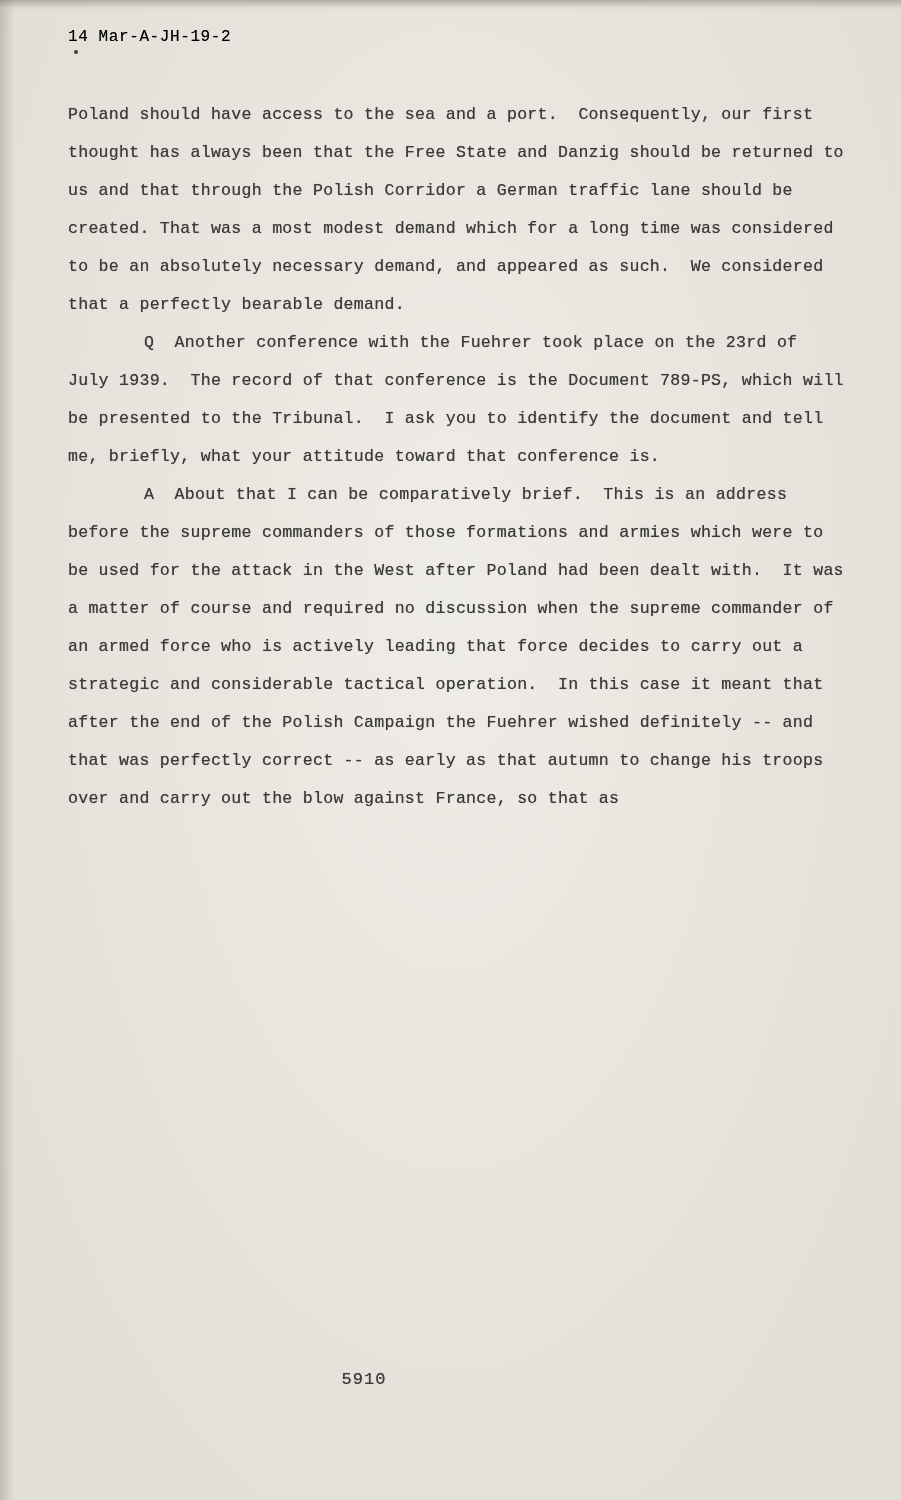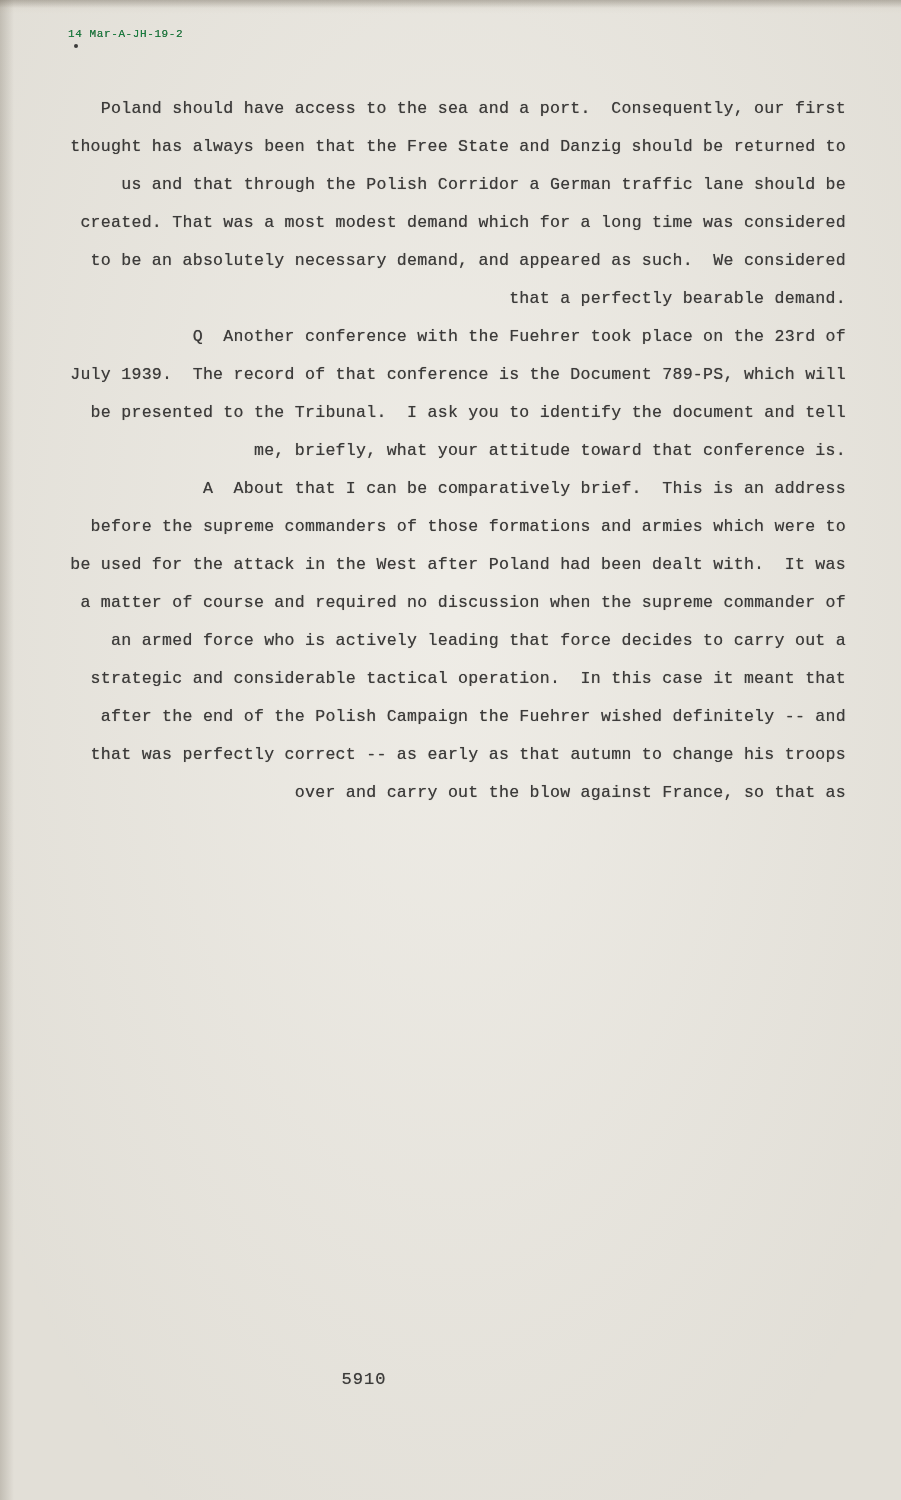--- a/index.html
+++ b/index.html
@@ -35,46 +35,45 @@
     background: linear-gradient(180deg, rgba(100,92,80,0.35), rgba(100,92,80,0));
   }
   .content {
     position: absolute;
     left: 68px;
     top: 28px;
     width: 778px;
     color: #3c3b3a;
   }
   .doc-header {
-    font-size: 11px;
+    font-size: 16px;
     letter-spacing: 0.6px;
     margin-bottom: 4px;
     white-space: pre;
-    color: #15803d;
+    color: #000000;
     text-shadow: 0 0 0.6px rgba(40,38,34,0.7);
   }
   .header-dot {
     display: block;
     width: 4px;
     height: 4px;
     border-radius: 50%;
     background: #3c3b3a;
     margin: 2px 0 0 6px;
   }
   .body-text {
     margin-top: 42px;
   }
   .para {
     font-size: 16.6px;
     line-height: 38px;
     letter-spacing: 0.25px;
     white-space: pre-wrap;
     text-shadow: 0 0 0.7px rgba(45,43,40,0.65);
     color: #3c3b3a;
-    text-align: right;
   }
   .para.indent {
     text-indent: 76px;
   }
   .page-number {
     position: absolute;
     left: 0;
     top: 1370px;
     width: 728px;
     text-align: center;

